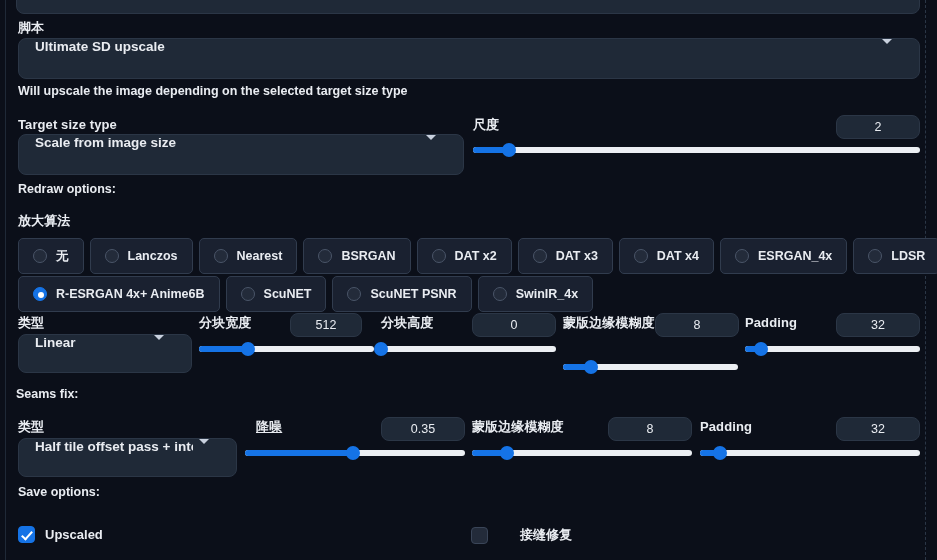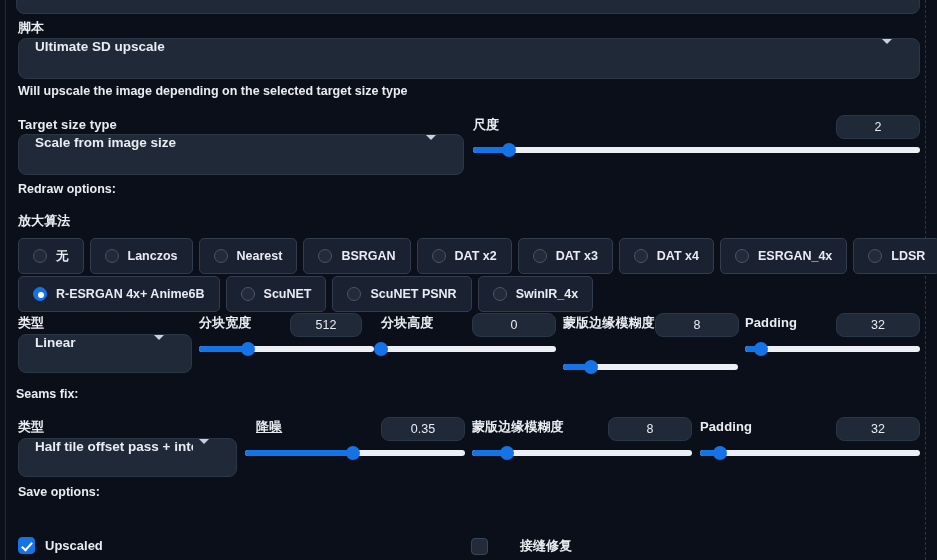--- a/index.html
+++ b/index.html
@@ -119,21 +119,21 @@
     content: "";
     position: absolute; left: 4px; top: 4px;
     width: 6px; height: 6px; border-radius: 50%;
     background: #fff;
   }
 
   
   .chk-wrap {
     position: absolute;
     display: flex; align-items: center; gap: 10px;
-    font-size: 13px; font-weight: bold; color: #e9ecf1; margin-top: 11px;
+    font-size: 13px; font-weight: bold; color: #e9ecf1;
   }
   .chk {
     width: 17px; height: 17px; border-radius: 4px;
     border: 1px solid #3a4558;
     background: #232b3a;
     flex: 0 0 auto;
     position: relative;
   }
   .chk.on {
     background: #1573e6;

